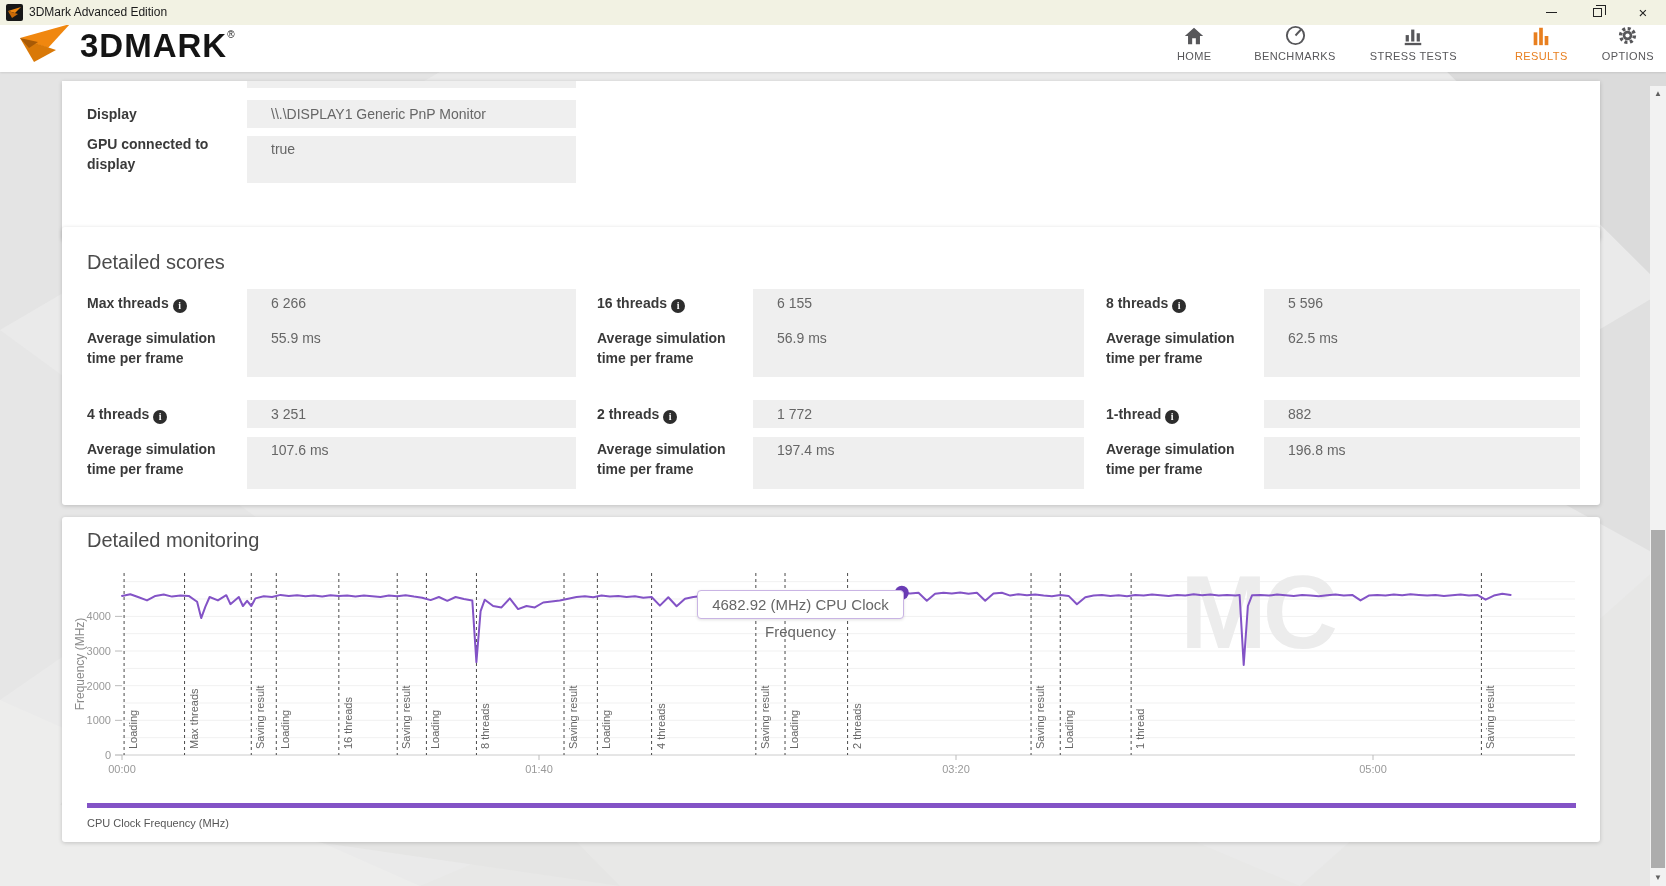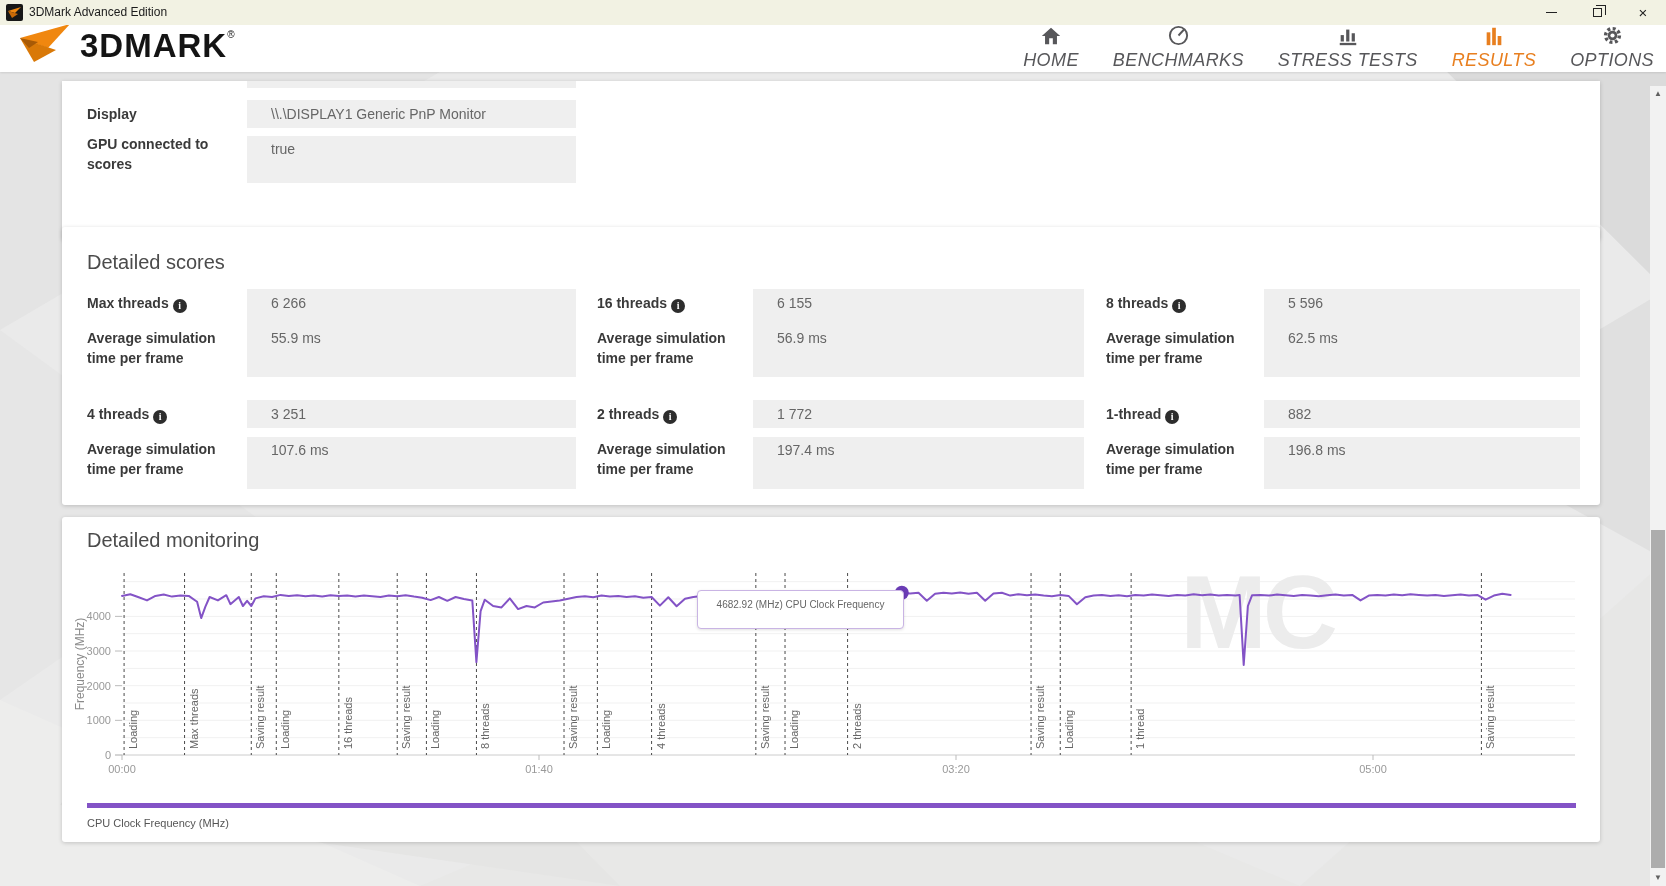--- a/index.html
+++ b/index.html
@@ -25,22 +25,22 @@
   
   .header { position:absolute; left:0; top:16px; width:1666px; height:56px; background:#ffffff;
     z-index:50; box-shadow:0 1px 2px rgba(0,0,0,.10); }
   .brand { position:absolute; left:16px; top:6px; display:flex; align-items:center; }
   .brand-text { font-size:33px; font-weight:800; letter-spacing:1px; color:#141414; margin-left:8px; }
   .brand-reg { font-size:10px; vertical-align:top; position:relative; top:2px; font-weight:400; }
   .nav { position:absolute; right:12px; top:5px; display:flex; gap:34px; }
   .nav-item { display:flex; flex-direction:column; align-items:center; color:#57575a;
     cursor:pointer; min-width:52px; }
   .nav-item .nicon { height:26px; display:flex; align-items:flex-end; justify-content:center; }
-  .nav-item .nlabel { font-size:18px; margin-top:3px; letter-spacing:.4px;font-style:italic; }
-  .nav-item.active { color:#e87f1f; }
+  .nav-item .nlabel { font-size:11px; margin-top:3px; letter-spacing:.4px; }
+  .nav-item.active { color:#e87f1f;margin-left:24px; }
 
   
   .bgpattern { position:absolute; left:0; top:25px; z-index:0; }
 
   
   .card { position:absolute; background:#ffffff; border-radius:3px;
     box-shadow:0 1px 4px rgba(0,0,0,.18); z-index:5; }
   #card-sysinfo { left:62px; top:81px; width:1538px; height:159px; border-radius:0 0 3px 3px; }
   #card-scores  { left:62px; top:227px; width:1538px; height:278px; }
   #card-monitor { left:62px; top:517px; width:1538px; height:325px; }
@@ -76,23 +76,23 @@
 
   .info-icon { display:inline-block; width:14px; height:14px; border-radius:50%;
     background:#2d2d2d; color:#fff; font-size:10px; font-weight:bold; text-align:center;
     line-height:14px; font-style:normal; margin-left:4px; vertical-align:-1px;
     font-family:"Liberation Serif", serif; }
 
   
   #monitoring-svg { position:absolute; left:0; top:0; }
   .tick { font-size:11px; fill:#999; }
   .evt  { font-size:11px; fill:#666; }
-  .chart-tooltip { position:absolute; width:207px; height:39px; background:#fff;
+  .chart-tooltip { position:absolute; width:207px; height:29px; background:#fff;
     border:1px solid #c9b4e4; border-radius:4px; box-shadow:0 1px 3px rgba(0,0,0,.12);
-    font-size:10px; color:#666; text-align:center; line-height:27px; z-index:8; }
+    font-size:15px; color:#666; text-align:center; line-height:27px; z-index:8; }
   .legend-label { position:absolute; left:25px; top:300px; font-size:11px; color:#555; }
 
   
   .scrollbar { position:absolute; right:0; top:86px; width:16px; height:800px;
     background:#f2f2f2; z-index:55; }
   .sb-arrow { position:absolute; left:0; width:16px; height:16px; color:#606060;
     font-size:8px; text-align:center; line-height:16px; }
   .sb-up { top:0; } .sb-down { bottom:0; }
   .sb-thumb { position:absolute; left:1px; width:14px; top:444px; height:338px; background:#aeaeae;
     background:#adadad; }
@@ -194,21 +194,21 @@
       </span>
       <span class="nlabel">OPTIONS</span>
     </div>
   </div>
 </div>
 
 <div class="card" id="card-sysinfo">
   <div class="field-box" style="left:185px; top:0; width:329px; height:7px; padding:0;"></div>
   <div class="field-label si-label" style="top:19px; line-height:28px;">Display</div>
   <div class="field-box si-box score-box" style="top:19px; height:28px;">\\.\DISPLAY1 Generic PnP Monitor</div>
-  <div class="field-label si-label" style="top:53px;">GPU connected to scores</div>
+  <div class="field-label si-label" style="top:53px;">GPU connected to display</div>
   <div class="field-box si-box" style="top:55px; height:47px;">true</div>
 </div>
 
 <div class="card" id="card-scores">
   <h2>Detailed scores</h2>
 
   <div class="field-label cA-label lbl-r1">
     <span>Max threads</span><span class="info-icon">i</span>
   </div>
   <div class="field-box cA-box row1 score-box">6 266</div>

